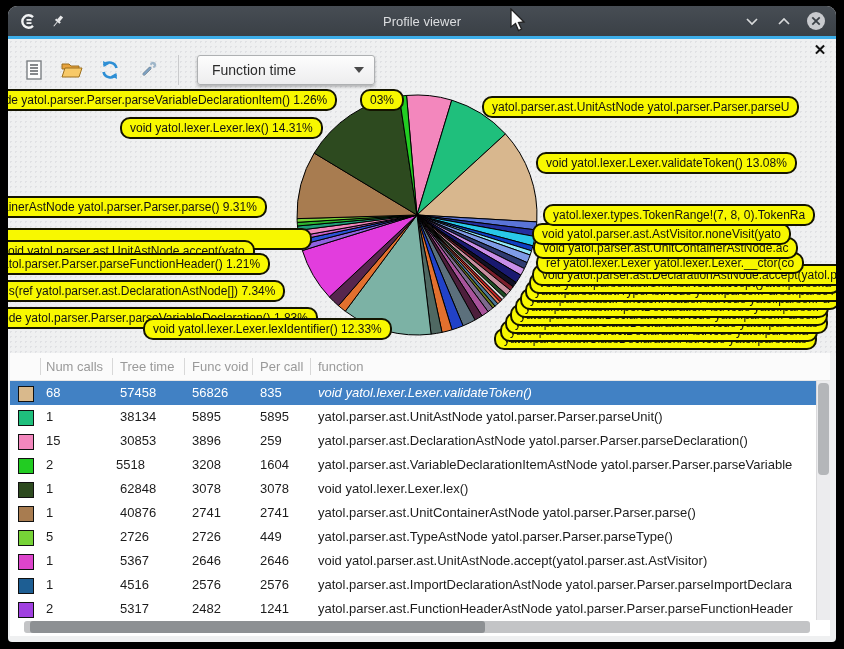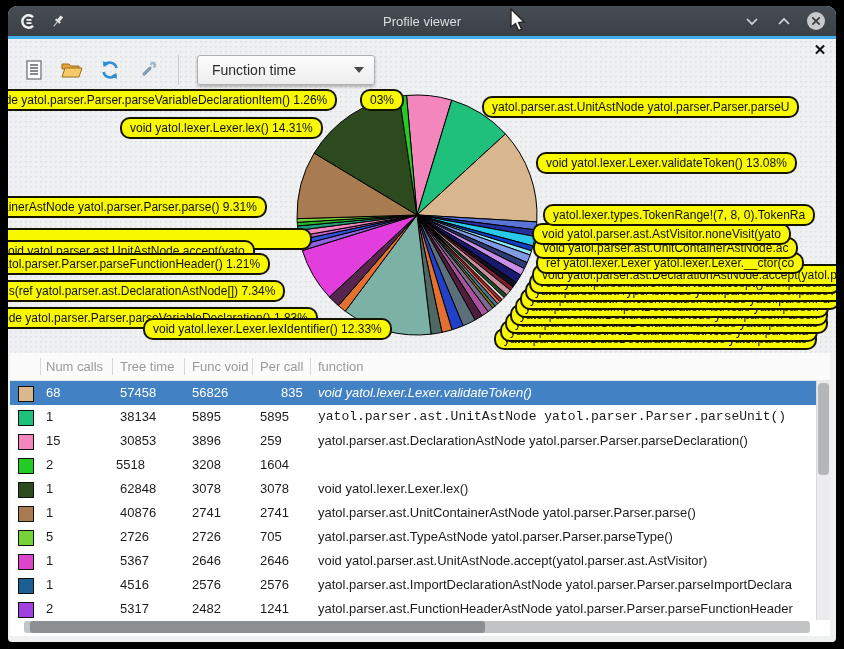--- a/index.html
+++ b/index.html
@@ -202,45 +202,46 @@
         <span class="th-sep" style="left: 174px;"></span>
         <span class="th-sep" style="left: 242px;"></span>
         <span class="th-sep" style="left: 300px;"></span>
       </div>
     <div id="tbody">
         <div class="trow selected">
           <span class="swatch" style="background: rgb(217, 185, 140);"></span>
           <span class="td" style="left: 36px;">68</span>
           <span class="td" style="left: 110px;">57458</span>
           <span class="td" style="left: 182px;">56826</span>
-          <span class="td" style="left: 250px; margin-left: 21px;">835</span>
+          <span class="td" style="left: 250px;">835</span>
           <span class="td" style="left: 308px; font-style: italic;">void yatol.lexer.Lexer.validateToken()</span>
         </div>
         <div class="trow">
           <span class="swatch" style="background: rgb(31, 191, 124);"></span>
           <span class="td" style="left: 36px;">1</span>
           <span class="td" style="left: 110px;">38134</span>
           <span class="td" style="left: 182px;">5895</span>
           <span class="td" style="left: 250px;">5895</span>
-          <span class="td" style="left: 308px; font-family: Liberation Mono, monospace;">yatol.parser.ast.UnitAstNode yatol.parser.Parser.parseUnit()</span>
+          <span class="td" style="left: 308px;">yatol.parser.ast.UnitAstNode yatol.parser.Parser.parseUnit()</span>
         </div>
         <div class="trow">
           <span class="swatch" style="background: rgb(243, 135, 189);"></span>
           <span class="td" style="left: 36px;">15</span>
           <span class="td" style="left: 110px;">30853</span>
           <span class="td" style="left: 182px;">3896</span>
           <span class="td" style="left: 250px;">259</span>
           <span class="td" style="left: 308px;">yatol.parser.ast.DeclarationAstNode yatol.parser.Parser.parseDeclaration()</span>
         </div>
         <div class="trow">
           <span class="swatch" style="background: rgb(34, 204, 34);"></span>
           <span class="td" style="left: 36px;">2</span>
           <span class="td" style="left: 106px;">5518</span>
           <span class="td" style="left: 182px;">3208</span>
           <span class="td" style="left: 250px;">1604</span>
+          <span class="td" style="left: 308px;">yatol.parser.ast.VariableDeclarationItemAstNode yatol.parser.Parser.parseVariable</span>
         </div>
         <div class="trow">
           <span class="swatch" style="background: rgb(45, 74, 31);"></span>
           <span class="td" style="left: 36px;">1</span>
           <span class="td" style="left: 110px;">62848</span>
           <span class="td" style="left: 182px;">3078</span>
           <span class="td" style="left: 250px;">3078</span>
           <span class="td" style="left: 308px;">void yatol.lexer.Lexer.lex()</span>
         </div>
         <div class="trow">
@@ -249,21 +250,21 @@
           <span class="td" style="left: 110px;">40876</span>
           <span class="td" style="left: 182px;">2741</span>
           <span class="td" style="left: 250px;">2741</span>
           <span class="td" style="left: 308px;">yatol.parser.ast.UnitContainerAstNode yatol.parser.Parser.parse()</span>
         </div>
         <div class="trow">
           <span class="swatch" style="background: rgb(118, 211, 55);"></span>
           <span class="td" style="left: 36px;">5</span>
           <span class="td" style="left: 110px;">2726</span>
           <span class="td" style="left: 182px;">2726</span>
-          <span class="td" style="left: 250px;">705</span>
+          <span class="td" style="left: 250px;">449</span>
           <span class="td" style="left: 308px;">yatol.parser.ast.TypeAstNode yatol.parser.Parser.parseType()</span>
         </div>
         <div class="trow">
           <span class="swatch" style="background: rgb(221, 68, 204);"></span>
           <span class="td" style="left: 36px;">1</span>
           <span class="td" style="left: 110px;">5367</span>
           <span class="td" style="left: 182px;">2646</span>
           <span class="td" style="left: 250px;">2646</span>
           <span class="td" style="left: 308px;">void yatol.parser.ast.UnitAstNode.accept(yatol.parser.ast.AstVisitor)</span>
         </div>

